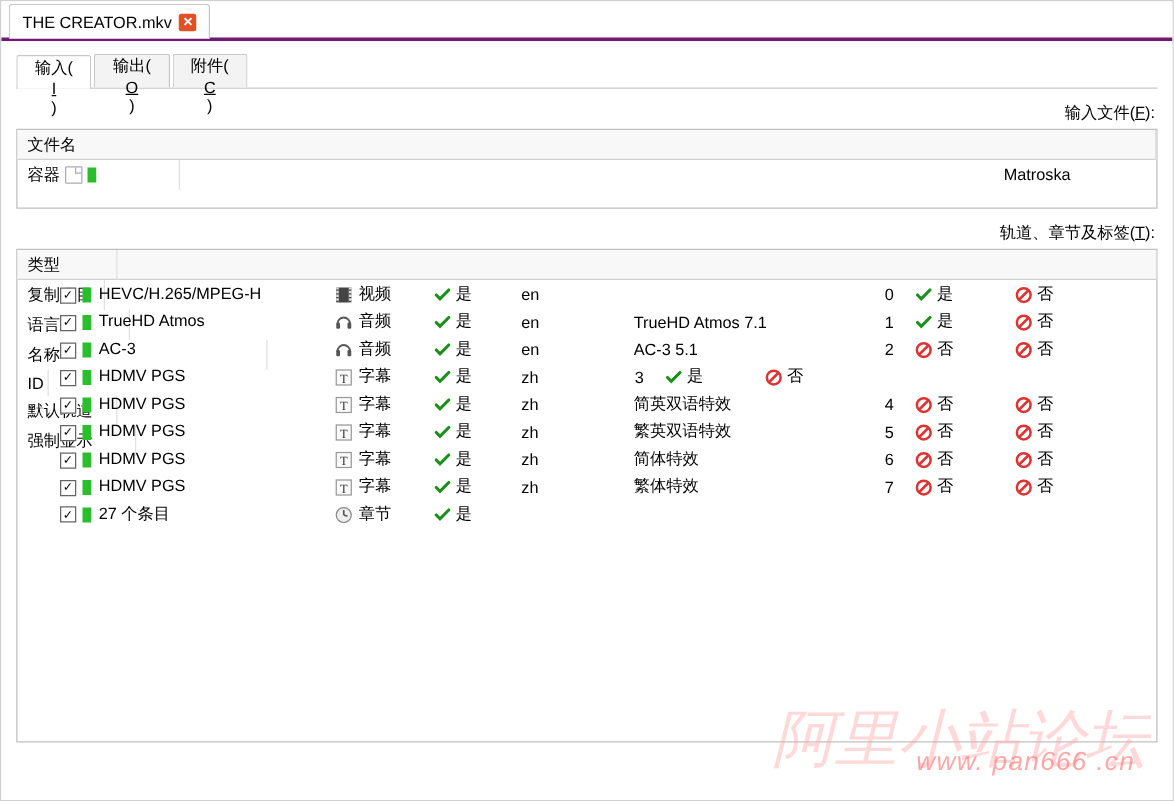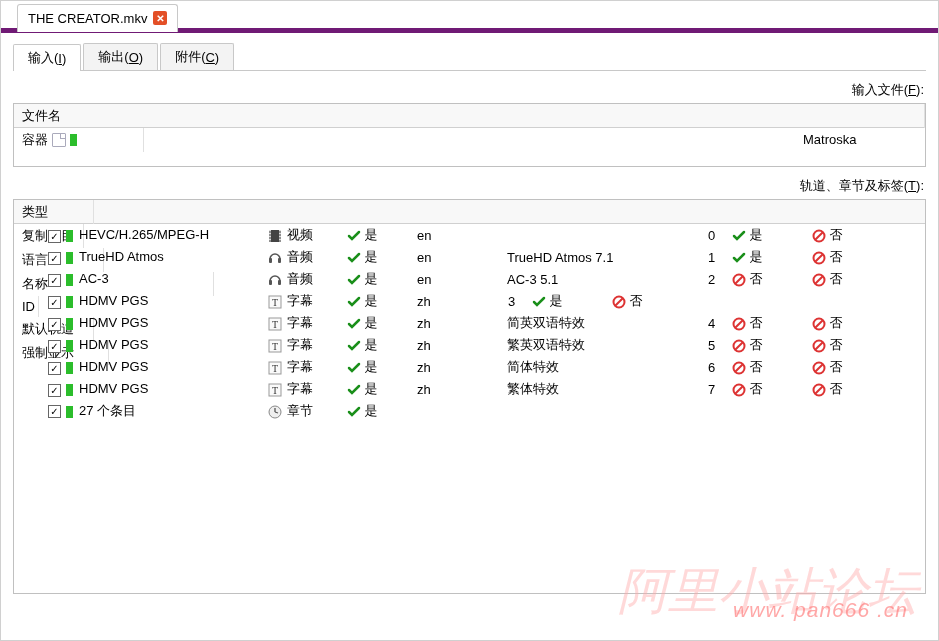--- a/index.html
+++ b/index.html
@@ -1,29 +1,29 @@
 <!DOCTYPE html>
 <html><head>
 <meta charset="utf-8">
 <style>
   * { box-sizing: border-box; margin: 0; padding: 0; }
   html, body { width: 939px; height: 641px; font-family: "Segoe UI", "Microsoft YaHei", sans-serif; font-size: 13px; background: #fff; color: #000; overflow: hidden; }
   body { border: 1px solid #d0d0d0; display: flex; flex-direction: column; }
 
   
-  .file-tabs { display: flex; align-items: center; height: 32px; padding: 4px 0 0 16px; background: #fff; border-bottom: 5px solid #701a75; }
+  .file-tabs { display: flex; align-items: flex-end; height: 32px; padding: 4px 0 0 6px; background: #fff; border-bottom: 3px solid #701a75; }
   .file-tab { display: flex; align-items: center; gap: 6px; height: 28px; padding: 0 10px; border: 1px solid #c8c8c8; border-bottom: none; border-top-left-radius: 3px; border-top-right-radius: 3px; background: #fff; position: relative; top: 1px; }
   .file-tab .close { width: 14px; height: 14px; display: inline-flex; align-items: center; justify-content: center; background: #e34f26; color: #fff; font-size: 10px; font-weight: bold; border-radius: 2px; }
 
   
   .main { flex: 1; padding: 10px 12px 12px 12px; display: flex; flex-direction: column; background: #fff; position: relative; }
 
   
   .inner-tabs { display: flex; align-items: flex-end; height: 28px; border-bottom: 1px solid #c8c8c8; }
-  .inner-tab { height: 27px; padding: 0 14px; display:flex; align-items:center; border: 1px solid #c8c8c8; border-bottom: none; margin-right: 2px; background: #f3f3f3; border-top-left-radius: 2px; border-top-right-radius: 2px; cursor: pointer; }
+  .inner-tab { height: 27px; padding: 0 14px; display:flex; align-items:center; border: 1px solid #c8c8c8; border-bottom: none; margin-right: 2px; background: #f3f3f3; border-top-left-radius: 2px; border-top-right-radius: 2px; cursor: pointer; flex-direction: column; }
   .inner-tab.active { background: #fff; position: relative; top: 1px; }
   .underl { text-decoration: underline; }
 
   .section-label { margin: 10px 2px 4px 2px; text-align: right; }
 
   
   .grid { border: 1px solid #c0c0c0; background: #fff; }
   .grid-head { display: flex; height: 24px; background: #f8f8f8; border-bottom: 1px solid #d0d0d0; flex-direction: column; }
   .grid-head .th { padding: 3px 8px; border-right: 1px solid #e0e0e0; }
   .grid-body .tr { display: flex; height: 22px; align-items: center; }

